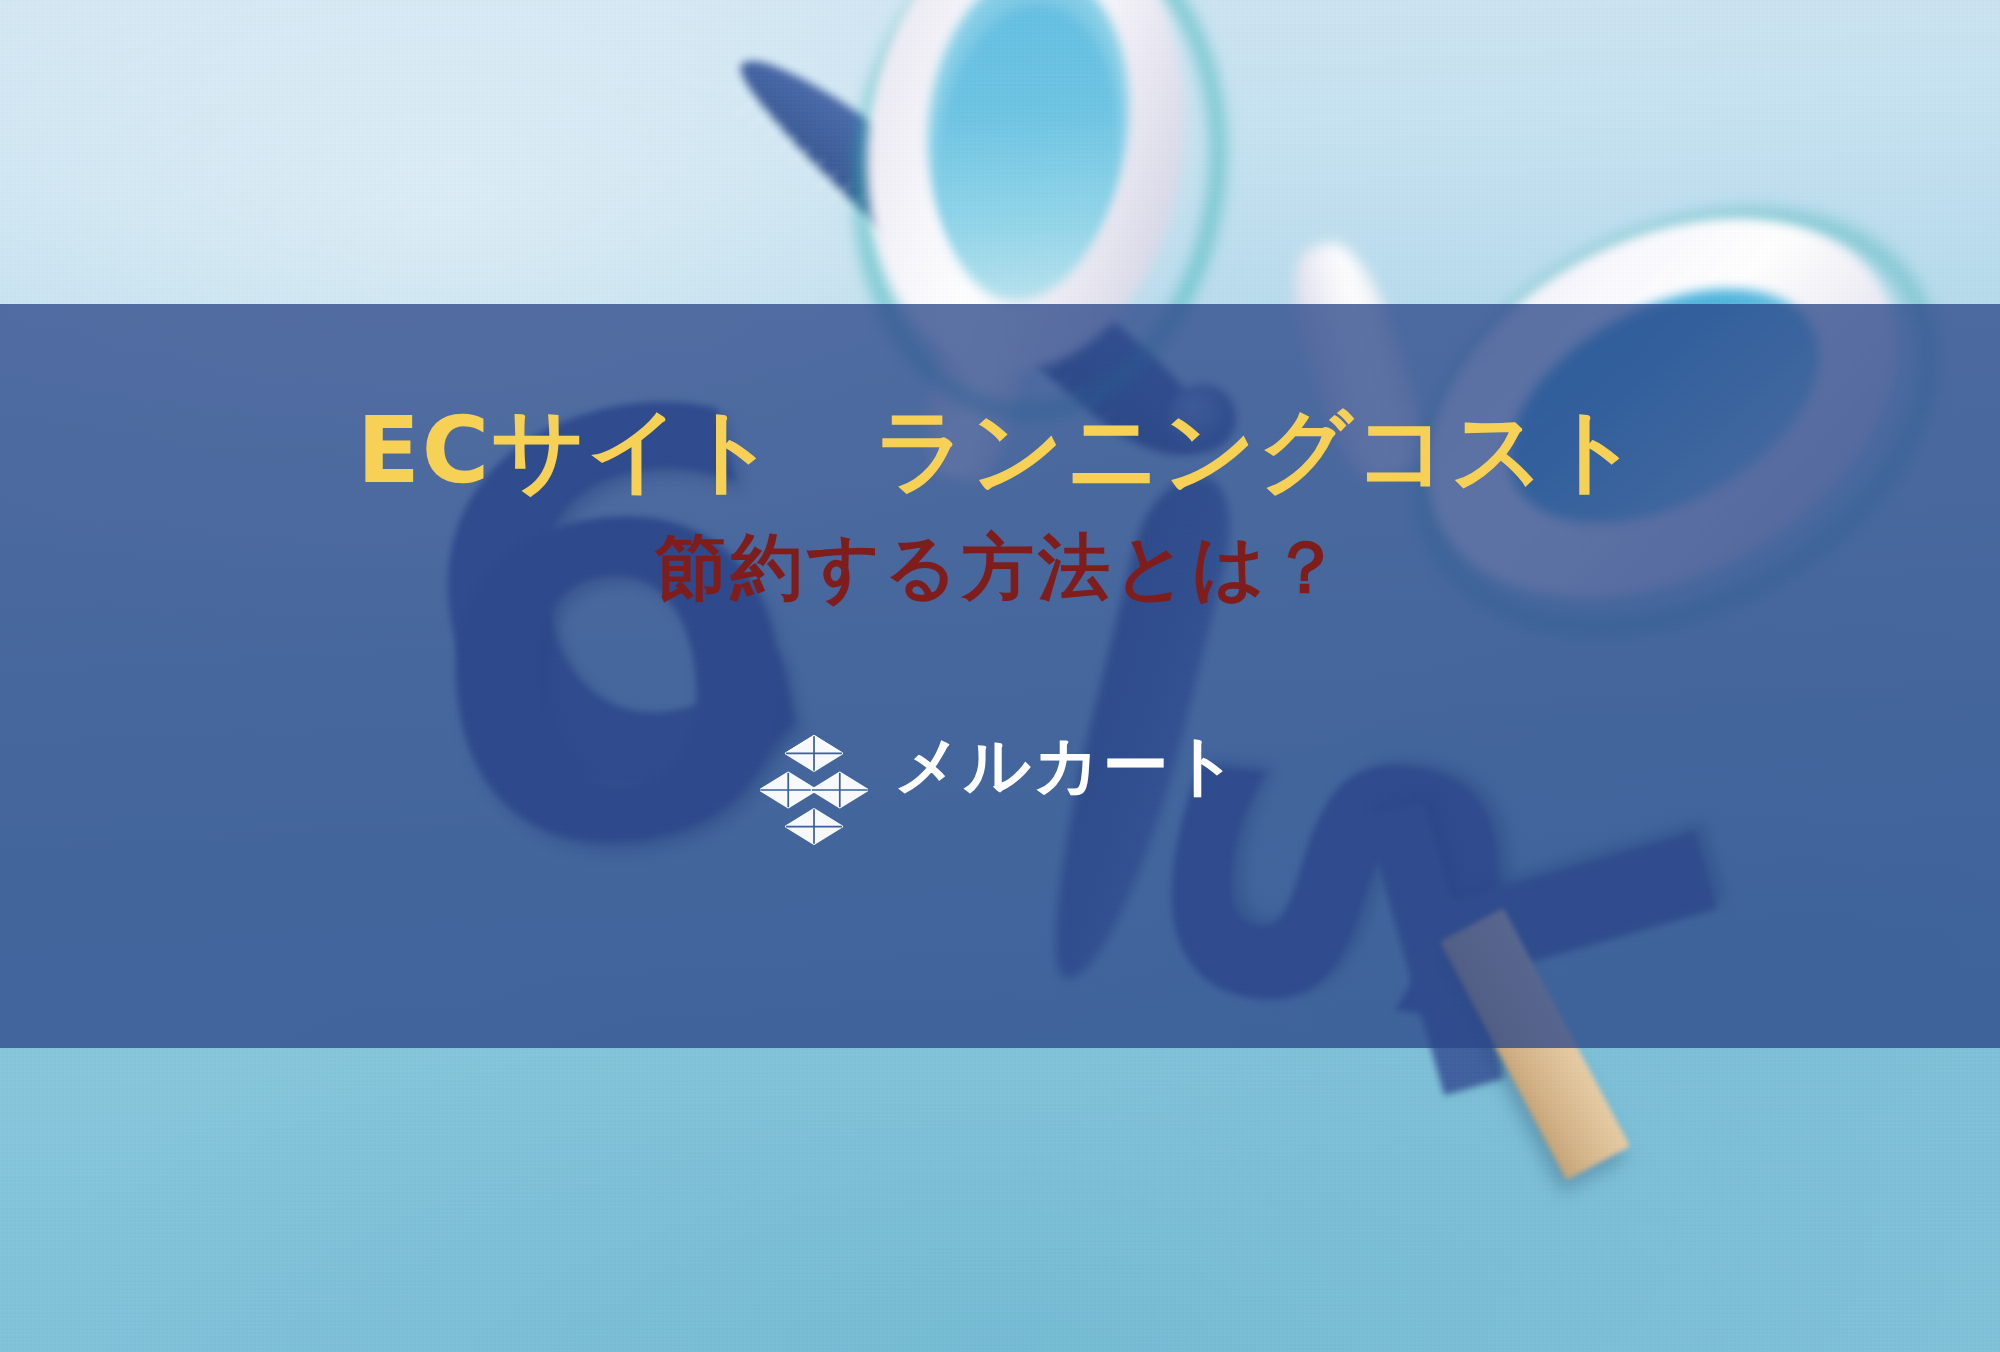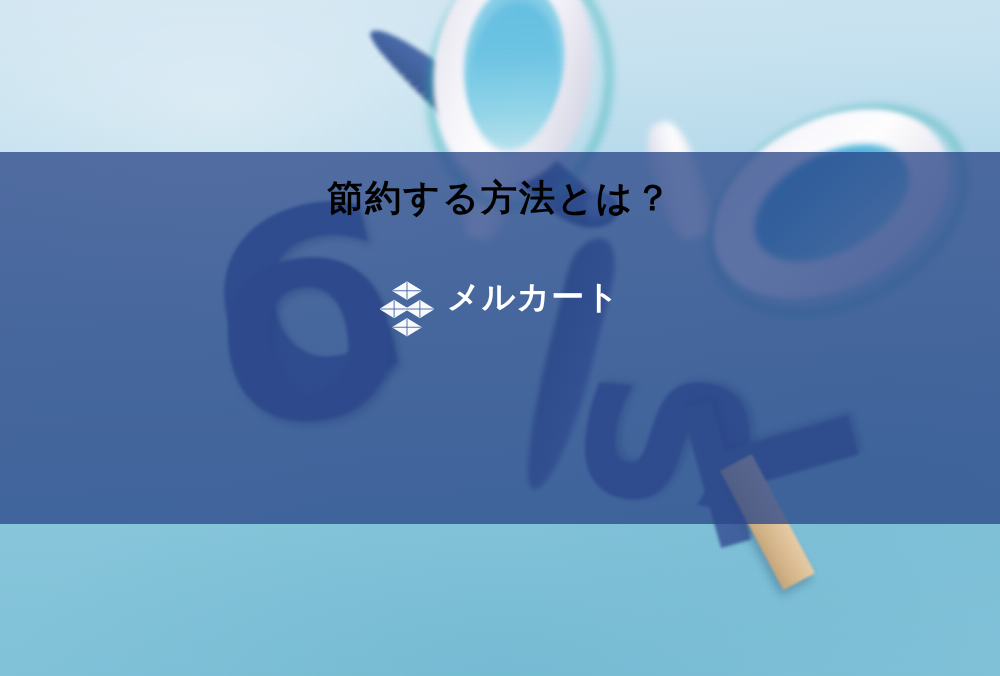--- a/index.html
+++ b/index.html
@@ -258,26 +258,26 @@
     font-size: 46px;
     font-weight: 700;
     letter-spacing: 1px;
     color: #F7D155;
     white-space: pre;
     line-height: 1.1;
     text-align: center;
   }
 
   .subhead {
-    margin-top: 26px;
+    margin-top: 14px;
     font-family: "DejaVu Sans", sans-serif;
     font-size: 36px;
     font-weight: 700;
     letter-spacing: 2px;
-    color: #000000;
+    color: #7f1d1d;
     text-align: center;
     line-height: 1.1;
   }
 
   .logo-row {
     margin-top: 62px;
     display: flex;
     align-items: flex-start;
     gap: 13px;
   }
@@ -326,20 +326,21 @@
       <div class="loop-right"></div>
       <div class="loop-right-inner"></div>
     </div>
 
     <div class="grain"></div>
   </div>
 
   <div class="overlay-band"></div>
 
   <div class="content">
+    <div class="headline">ECサイト　ランニングコスト</div>
 
     <div class="subhead">節約する方法とは？</div>
 
     <div class="logo-row">
       <span>
         <svg class="logo-mark" viewBox="0 0 100 108" xmlns="http://www.w3.org/2000/svg">
           <g stroke="#ffffff" stroke-width="2.2" stroke-linejoin="round">
 
             <g transform="translate(50,4)">
               <polygon points="0,0 26,16 0,32 -26,16" fill="#ffffff" opacity="0.96"></polygon>

